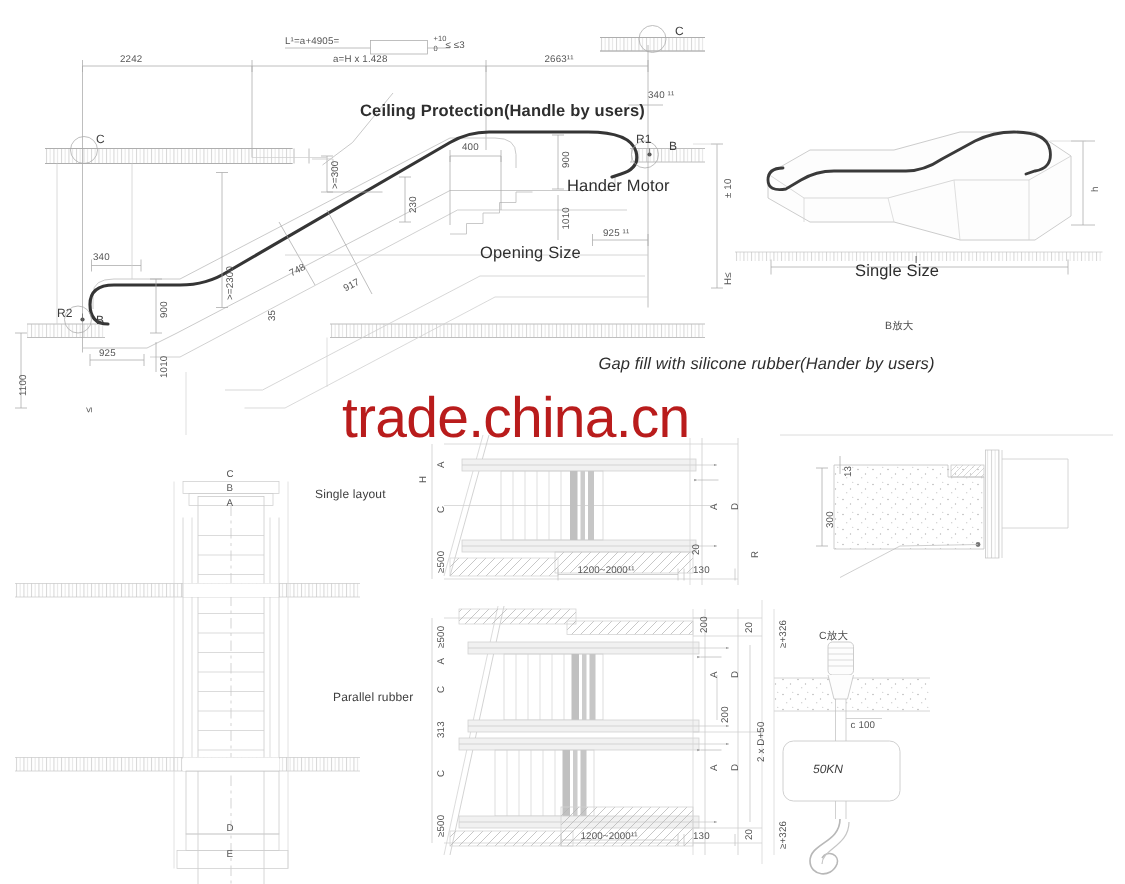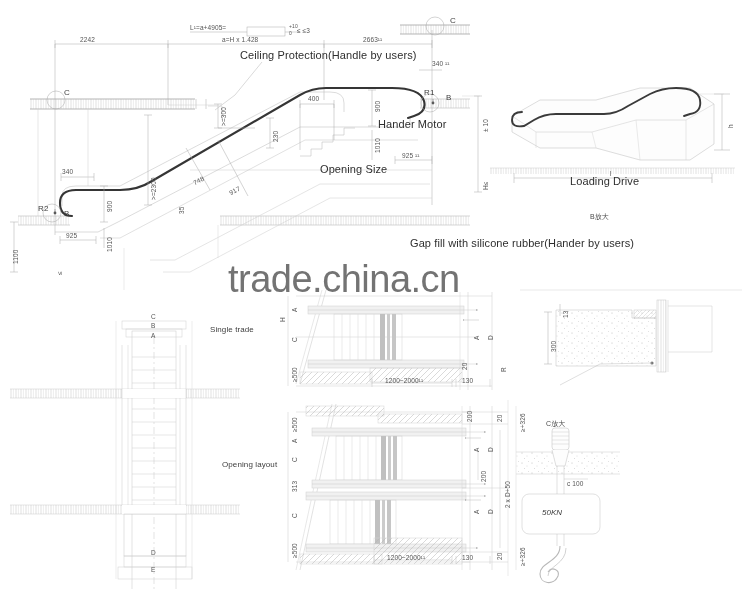--- a/index.html
+++ b/index.html
@@ -6,21 +6,21 @@
   body{width:750px;height:589px;position:relative;overflow:hidden;
        font-family:"Liberation Sans",sans-serif;color:#3a3a3a;}
   .sheet{position:absolute;left:0;top:0;width:750px;height:589px;background:#fff;}
   svg{position:absolute;left:0;top:0;width:750px;height:589px;overflow:visible;}
   .lbl{position:absolute;white-space:nowrap;color:#555;font-size:6.5px;letter-spacing:.1px;}
   .lbl.big{font-size:11px;color:#2e2e2e;}
   .lbl.mid{font-size:8px;color:#3d3d3d;}
   .lbl.cjk{font-size:7px;color:#4a4a4a;}
   .lbl.rot{transform-origin:0 0;transform:rotate(-90deg);}
   .lbl.rot45{transform-origin:0 0;transform:rotate(-28deg);}
-  .watermark{position:absolute;left:228px;top:258px;font-size:38px;color:#737373;
+  .watermark{position:absolute;left:228px;top:258px;font-size:38px;color:#b91c1c;
              letter-spacing:-0.5px;font-family:"Liberation Sans",sans-serif;
              user-select:none;}
   .wm2{position:absolute;left:497px;top:258px;font-size:30px;color:#e2e2e2;
        letter-spacing:2px;}
   .kn{position:absolute;font-size:8px;color:#3d3d3d;}
 </style>
 </head>
 <body>
 
 <div class="sheet">
@@ -435,24 +435,24 @@
 
   <div class="lbl" style="left:190px;top:24px;">L¹=a+4905=</div>
   <div class="lbl" style="left:289px;top:23px;font-size:5px;">+10</div>
   <div class="lbl" style="left:289px;top:30px;font-size:5px;">0</div>
   <div class="lbl" style="left:297px;top:27px;">≤ ≤3</div>
 
   <div class="lbl" style="left:80px;top:36px;">2242</div>
   <div class="lbl" style="left:222px;top:36px;">a=H x 1.428</div>
   <div class="lbl" style="left:363px;top:36px;">2663¹¹</div>
 
-  <div class="lbl big" style="left:240px;top:49px;">Ceiling Protection(Handle by users)</div>
+  <div class="lbl big" style="left:240px;top:68px;font-weight:bold;">Ceiling Protection(Handle by users)</div>
   <div class="lbl big" style="left:378px;top:118px;">Hander Motor</div>
   <div class="lbl big" style="left:320px;top:163px;">Opening Size</div>
-  <div class="lbl big" style="left:410px;top:237px;">Gap fill with silicone rubber(Hander by users)</div>
+  <div class="lbl big" style="left:399px;top:237px;font-style:italic;">Gap fill with silicone rubber(Hander by users)</div>
 
   <div class="lbl mid" style="left:450px;top:16px;">C</div>
   <div class="lbl mid" style="left:64px;top:88px;">C</div>
   <div class="lbl mid" style="left:424px;top:88px;">R1</div>
   <div class="lbl mid" style="left:446px;top:93px;">B</div>
   <div class="lbl mid" style="left:38px;top:204px;">R2</div>
   <div class="lbl mid" style="left:64px;top:209px;">B</div>
 
   <div class="lbl" style="left:432px;top:60px;">340 ¹¹</div>
   <div class="lbl" style="left:62px;top:168px;">340</div>
@@ -465,53 +465,53 @@
   <div class="lbl rot" style="left:12px;top:264px;">1100</div>
   <div class="lbl" style="left:308px;top:95px;">400</div>
   <div class="lbl rot" style="left:272px;top:142px;">230</div>
   <div class="lbl rot45" style="left:192px;top:180px;">748</div>
   <div class="lbl rot45" style="left:228px;top:190px;">917</div>
   <div class="lbl rot" style="left:220px;top:126px;">&gt;=300</div>
   <div class="lbl rot" style="left:150px;top:200px;">&gt;=2300</div>
   <div class="lbl rot" style="left:178px;top:214px;">35</div>
   <div class="lbl rot" style="left:56px;top:275px;">≤</div>
 
-  <div class="lbl big" style="left:570px;top:175px;">Loading Drive</div>
+  <div class="lbl big" style="left:570px;top:175px;">Single Size</div>
   <div class="lbl rot" style="left:727px;top:128px;">h</div>
   <div class="lbl" style="left:610px;top:170px;">l</div>
   <div class="lbl rot" style="left:482px;top:132px;">± 10</div>
   <div class="lbl rot" style="left:482px;top:190px;">H≤</div>
 
   <div class="lbl cjk" style="left:590px;top:212px;">B放大</div>
   <div class="lbl rot" style="left:550px;top:352px;">300</div>
   <div class="lbl rot" style="left:562px;top:318px;">13</div>
 
   <div class="lbl cjk" style="left:546px;top:419px;">C放大</div>
   <div class="lbl" style="left:567px;top:480px;">c 100</div>
   <div class="kn" style="left:542px;top:508px;font-style:italic;">50KN</div>
 
   <div class="lbl" style="left:151px;top:313px;">C</div>
   <div class="lbl" style="left:151px;top:322px;">B</div>
   <div class="lbl" style="left:151px;top:332px;">A</div>
   <div class="lbl" style="left:151px;top:549px;">D</div>
   <div class="lbl" style="left:151px;top:566px;">E</div>
 
-  <div class="lbl mid" style="left:210px;top:325px;">Single trade</div>
+  <div class="lbl mid" style="left:210px;top:325px;">Single layout</div>
   <div class="lbl rot" style="left:291px;top:312px;">A</div>
   <div class="lbl rot" style="left:291px;top:342px;">C</div>
   <div class="lbl rot" style="left:291px;top:382px;">≥500</div>
   <div class="lbl rot" style="left:279px;top:322px;">H</div>
   <div class="lbl rot" style="left:473px;top:340px;">A</div>
   <div class="lbl rot" style="left:487px;top:340px;">D</div>
   <div class="lbl rot" style="left:500px;top:372px;">R</div>
   <div class="lbl" style="left:385px;top:377px;">1200~2000¹¹</div>
   <div class="lbl" style="left:462px;top:377px;">130</div>
   <div class="lbl rot" style="left:461px;top:370px;">20</div>
 
-  <div class="lbl mid" style="left:222px;top:460px;">Opening layout</div>
+  <div class="lbl mid" style="left:222px;top:460px;">Parallel rubber</div>
   <div class="lbl rot" style="left:291px;top:432px;">≥500</div>
   <div class="lbl rot" style="left:291px;top:443px;">A</div>
   <div class="lbl rot" style="left:291px;top:462px;">C</div>
   <div class="lbl rot" style="left:291px;top:492px;">313</div>
   <div class="lbl rot" style="left:291px;top:518px;">C</div>
   <div class="lbl rot" style="left:291px;top:558px;">≥500</div>
 
   <div class="lbl rot" style="left:466px;top:422px;">200</div>
   <div class="lbl rot" style="left:496px;top:422px;">20</div>
   <div class="lbl rot" style="left:473px;top:452px;">A</div>

